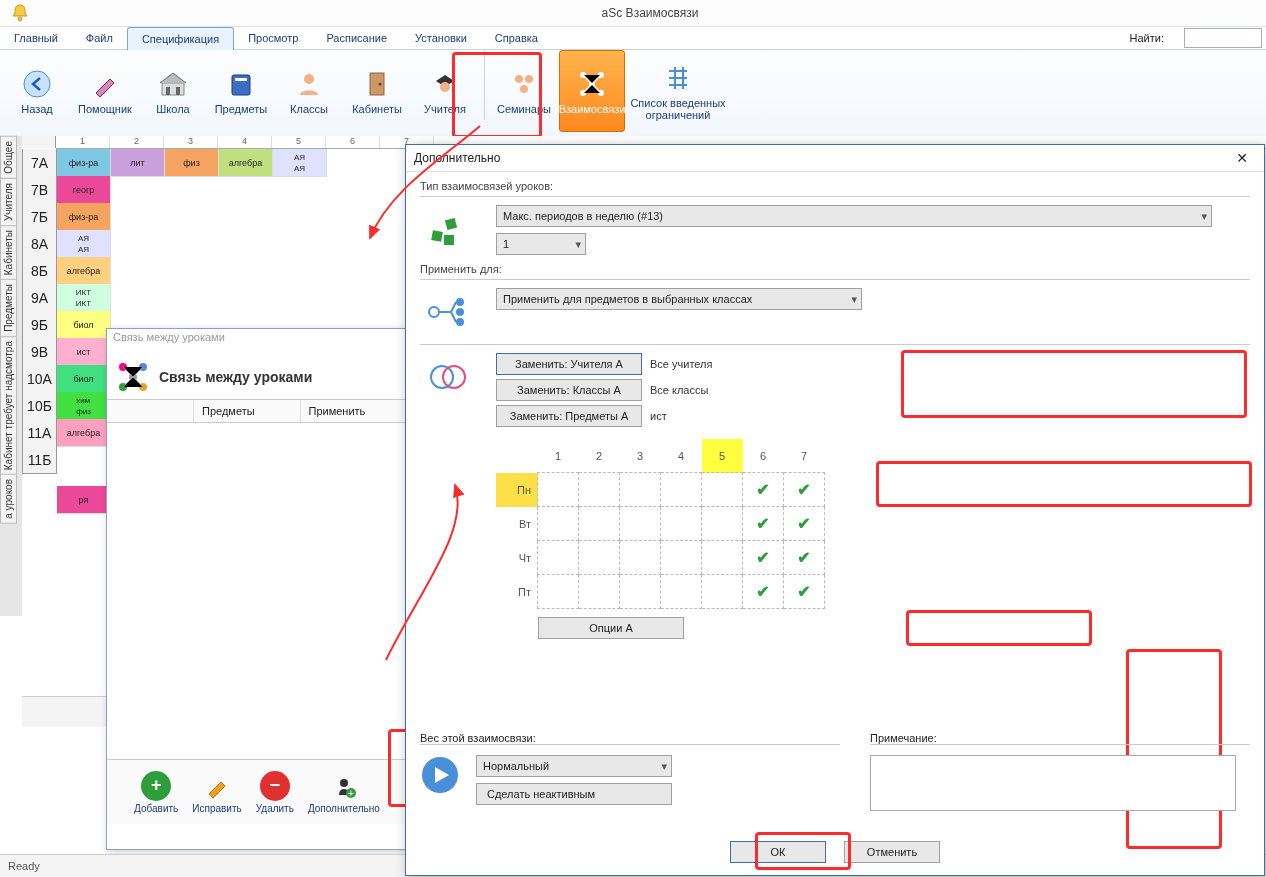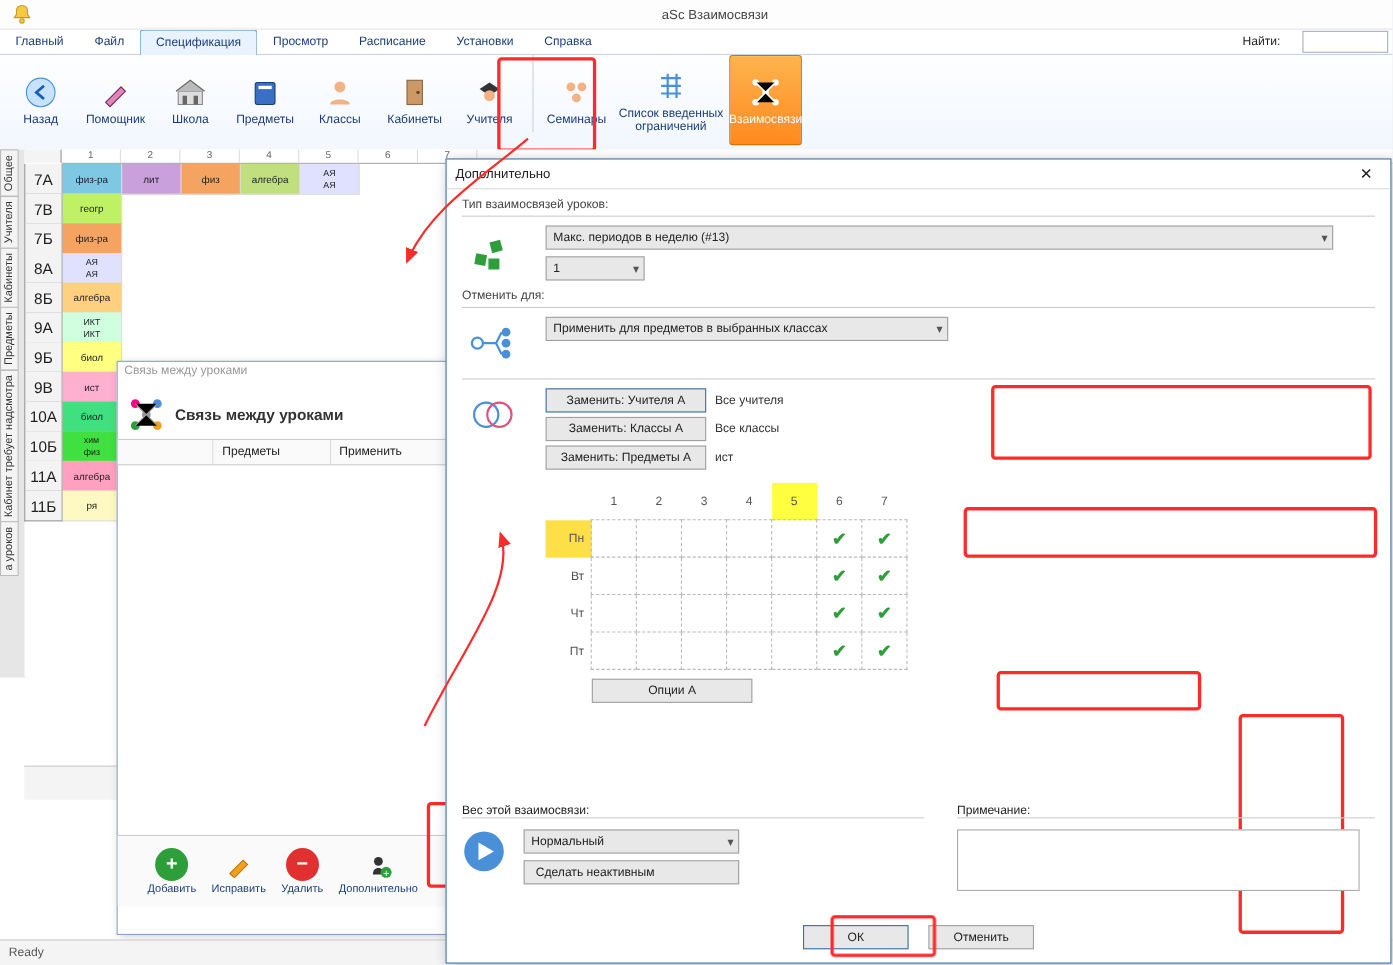--- a/index.html
+++ b/index.html
@@ -164,40 +164,40 @@
     <div class="ribitem">
         <div class="ico">
           <svg width="30" height="30">
             <circle cx="10" cy="10" r="4" fill="#f4b183"></circle>
             <circle cx="20" cy="10" r="4" fill="#f4b183"></circle>
             <circle cx="15" cy="20" r="4" fill="#f4b183"></circle>
           </svg>
         </div>
         <span>Семинары</span>
       </div>
-    <div class="ribitem wide">
-        <div class="ico">
-          <svg width="30" height="30">
-            <path d="M6 8h18M6 15h18M6 22h18M12 4v22M20 4v22" stroke="#4a90d9" stroke-width="2"></path>
-          </svg>
-        </div>
-        <span>Список введенных ограничений</span>
-      </div>
     <div class="ribitem highlight">
         <div class="ico">
           <svg width="34" height="34">
             <circle cx="8" cy="8" r="3" fill="#fff"></circle>
             <circle cx="26" cy="8" r="3" fill="#fff"></circle>
             <circle cx="8" cy="26" r="3" fill="#fff"></circle>
             <circle cx="26" cy="26" r="3" fill="#fff"></circle>
             <circle cx="17" cy="17" r="3" fill="#fff"></circle>
             <path d="M8 8L17 17L26 8M8 26L17 17L26 26" stroke="#fff" stroke-width="1.5"></path>
           </svg>
         </div>
         <span>Взаимосвязи</span>
+      </div>
+    <div class="ribitem wide">
+        <div class="ico">
+          <svg width="30" height="30">
+            <path d="M6 8h18M6 15h18M6 22h18M12 4v22M20 4v22" stroke="#4a90d9" stroke-width="2"></path>
+          </svg>
+        </div>
+        <span>Список введенных ограничений</span>
       </div>
   </div>
 
   <div class="hlbox" style="left:452px;top:52px;width:84px;height:80px"></div>
 
   <div class="schedule">
     <div class="vtabs">
       <div class="vtab">Общее</div>
       <div class="vtab">Учителя</div>
       <div class="vtab">Кабинеты</div>
@@ -222,21 +222,21 @@
           <div class="gridrow">
             <div class="rowlabel">7А</div>
             <div class="gcell" style="background: rgb(126, 200, 227);">физ-ра</div>
             <div class="gcell" style="background: rgb(201, 160, 220);">лит</div>
             <div class="gcell" style="background: rgb(244, 164, 96);">физ</div>
             <div class="gcell" style="background: rgb(192, 224, 128);">алгебра</div>
             <div class="gcell" style="background: rgb(224, 224, 255); font-size: 8px; line-height: 11px; flex-direction: column;">АЯ<br>АЯ</div>
           </div>
           <div class="gridrow">
             <div class="rowlabel">7В</div>
-            <div class="gcell" style="background: #bef264;">геогр</div>
+            <div class="gcell" style="background: #ec4899;">геогр</div>
           </div>
           <div class="gridrow">
             <div class="rowlabel">7Б</div>
             <div class="gcell" style="background: rgb(244, 164, 96);">физ-ра</div>
           </div>
           <div class="gridrow">
             <div class="rowlabel">8А</div>
             <div class="gcell" style="background: rgb(224, 224, 255); font-size: 8px; line-height: 11px; flex-direction: column;">АЯ<br>АЯ</div>
           </div>
           <div class="gridrow">
@@ -262,21 +262,21 @@
           <div class="gridrow">
             <div class="rowlabel">10Б</div>
             <div class="gcell" style="background: rgb(64, 224, 64); font-size: 8px; line-height: 11px; flex-direction: column;">хим<br>физ</div>
           </div>
           <div class="gridrow">
             <div class="rowlabel">11А</div>
             <div class="gcell" style="background: rgb(255, 160, 192);">алгебра</div>
           </div>
           <div class="gridrow">
             <div class="rowlabel">11Б</div>
-            <div class="gcell" style="background: #fef9c3;">ря</div>
+            <div class="gcell" style="background: #ec4899; margin-top: 40px;">ря</div>
           </div>
         </div>
     </div>
 
     <div class="bottombar">
       <span>
           <svg width="20" height="18">
             <path d="M2 10h16v7H2z" fill="#ccc" stroke="#888"></path>
             <path d="M1 10L10 3l9 7" fill="#aaa" stroke="#666"></path>
           </svg>
@@ -368,21 +368,21 @@
           <div style="height:6px"></div>
           <div class="dropdown" style="width:64px">
               <span>1</span>
             </div>
         </div>
       </div>
     </div>
     <div class="hlbox" style="left:495px;top:205px;width:340px;height:62px"></div>
 
     <div class="section">
-      <div class="label">Отменить для:</div>
+      <div class="label">Применить для:</div>
       <div class="fieldset">
         <div class="fsicon">
             <svg width="44" height="36">
               <circle cx="8" cy="18" r="5" fill="none" stroke="#4a90d9" stroke-width="2"></circle>
               <circle cx="34" cy="8" r="4" fill="#4a90d9"></circle>
               <circle cx="34" cy="18" r="4" fill="#4a90d9"></circle>
               <circle cx="34" cy="28" r="4" fill="#4a90d9"></circle>
               <path d="M13 18h12M25 18l5-10M25 18l5 10" stroke="#4a90d9" stroke-width="2" fill="none"></path>
             </svg>
           </div>

